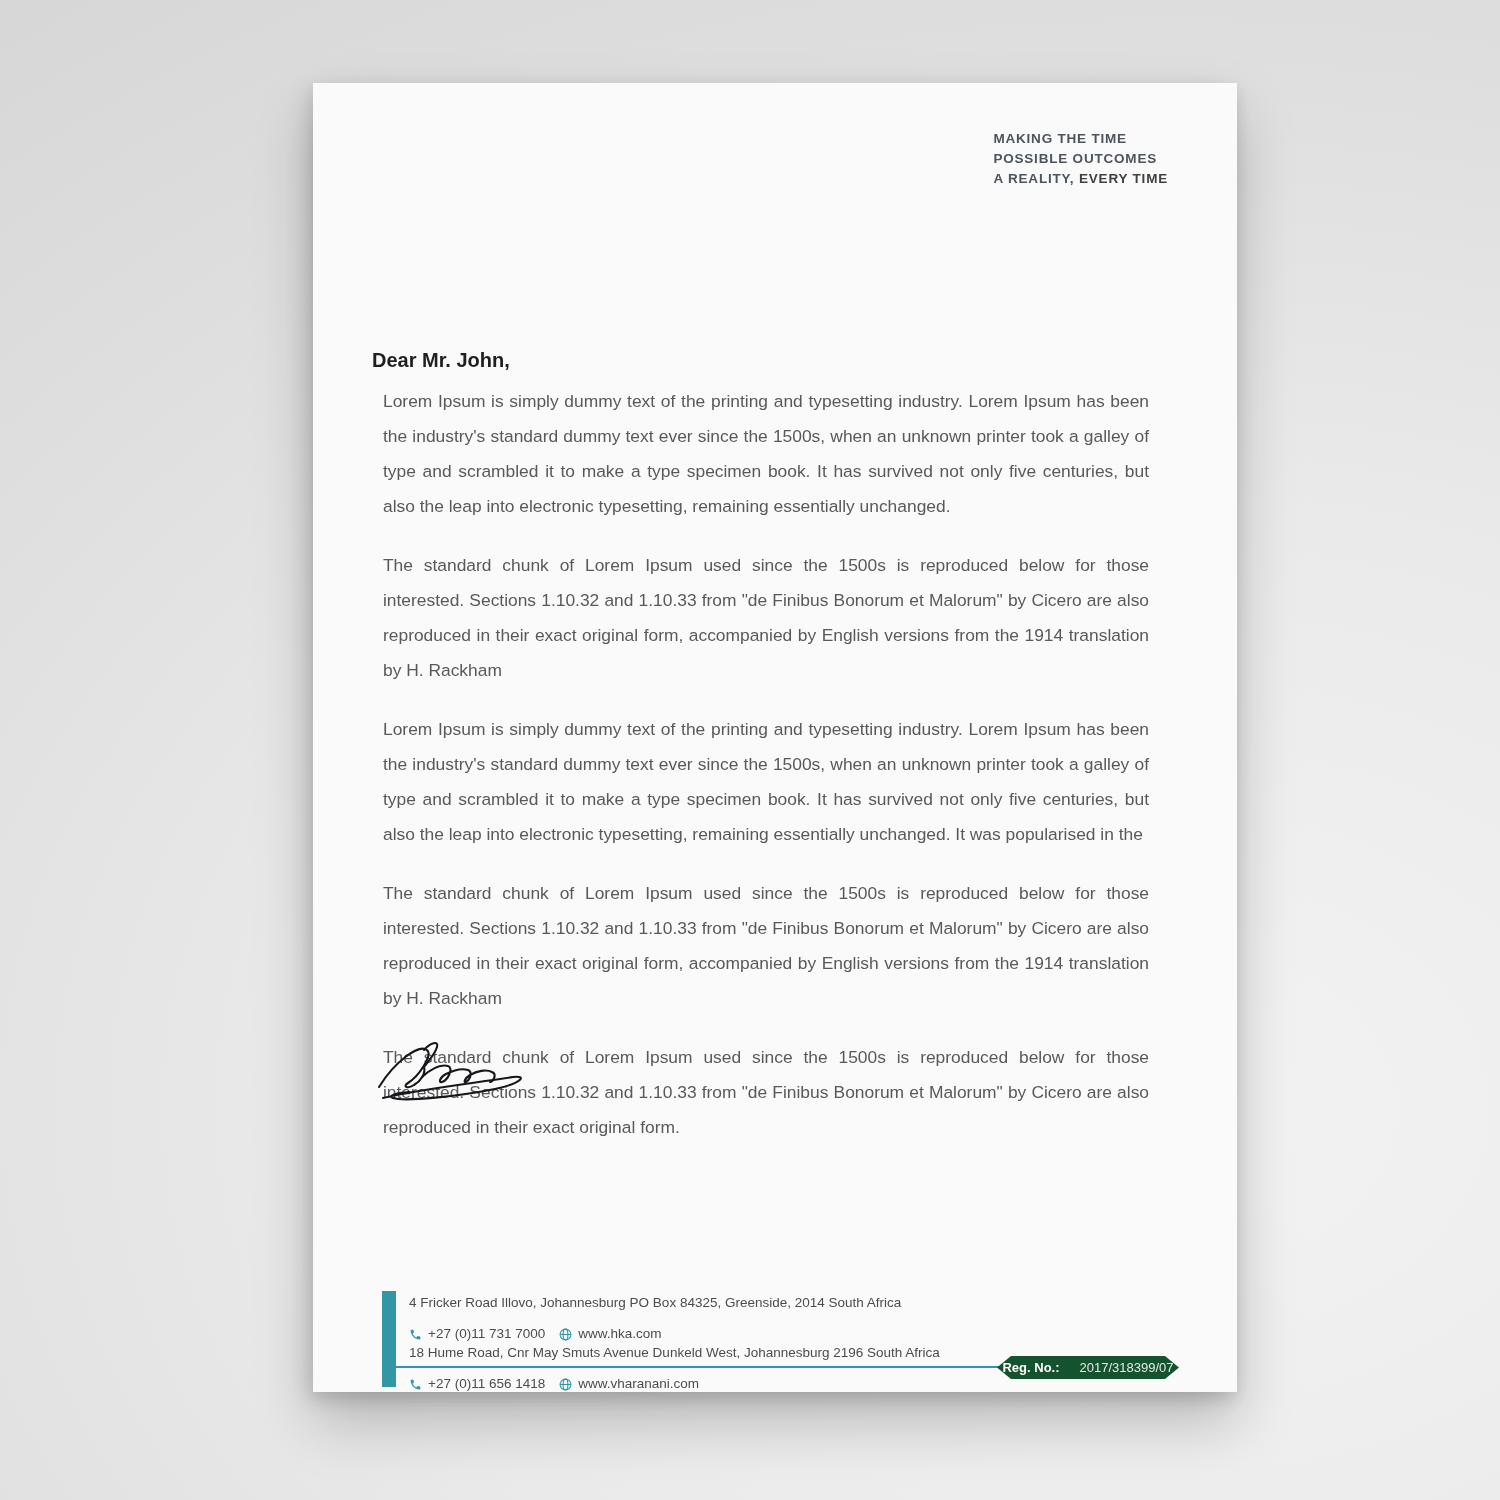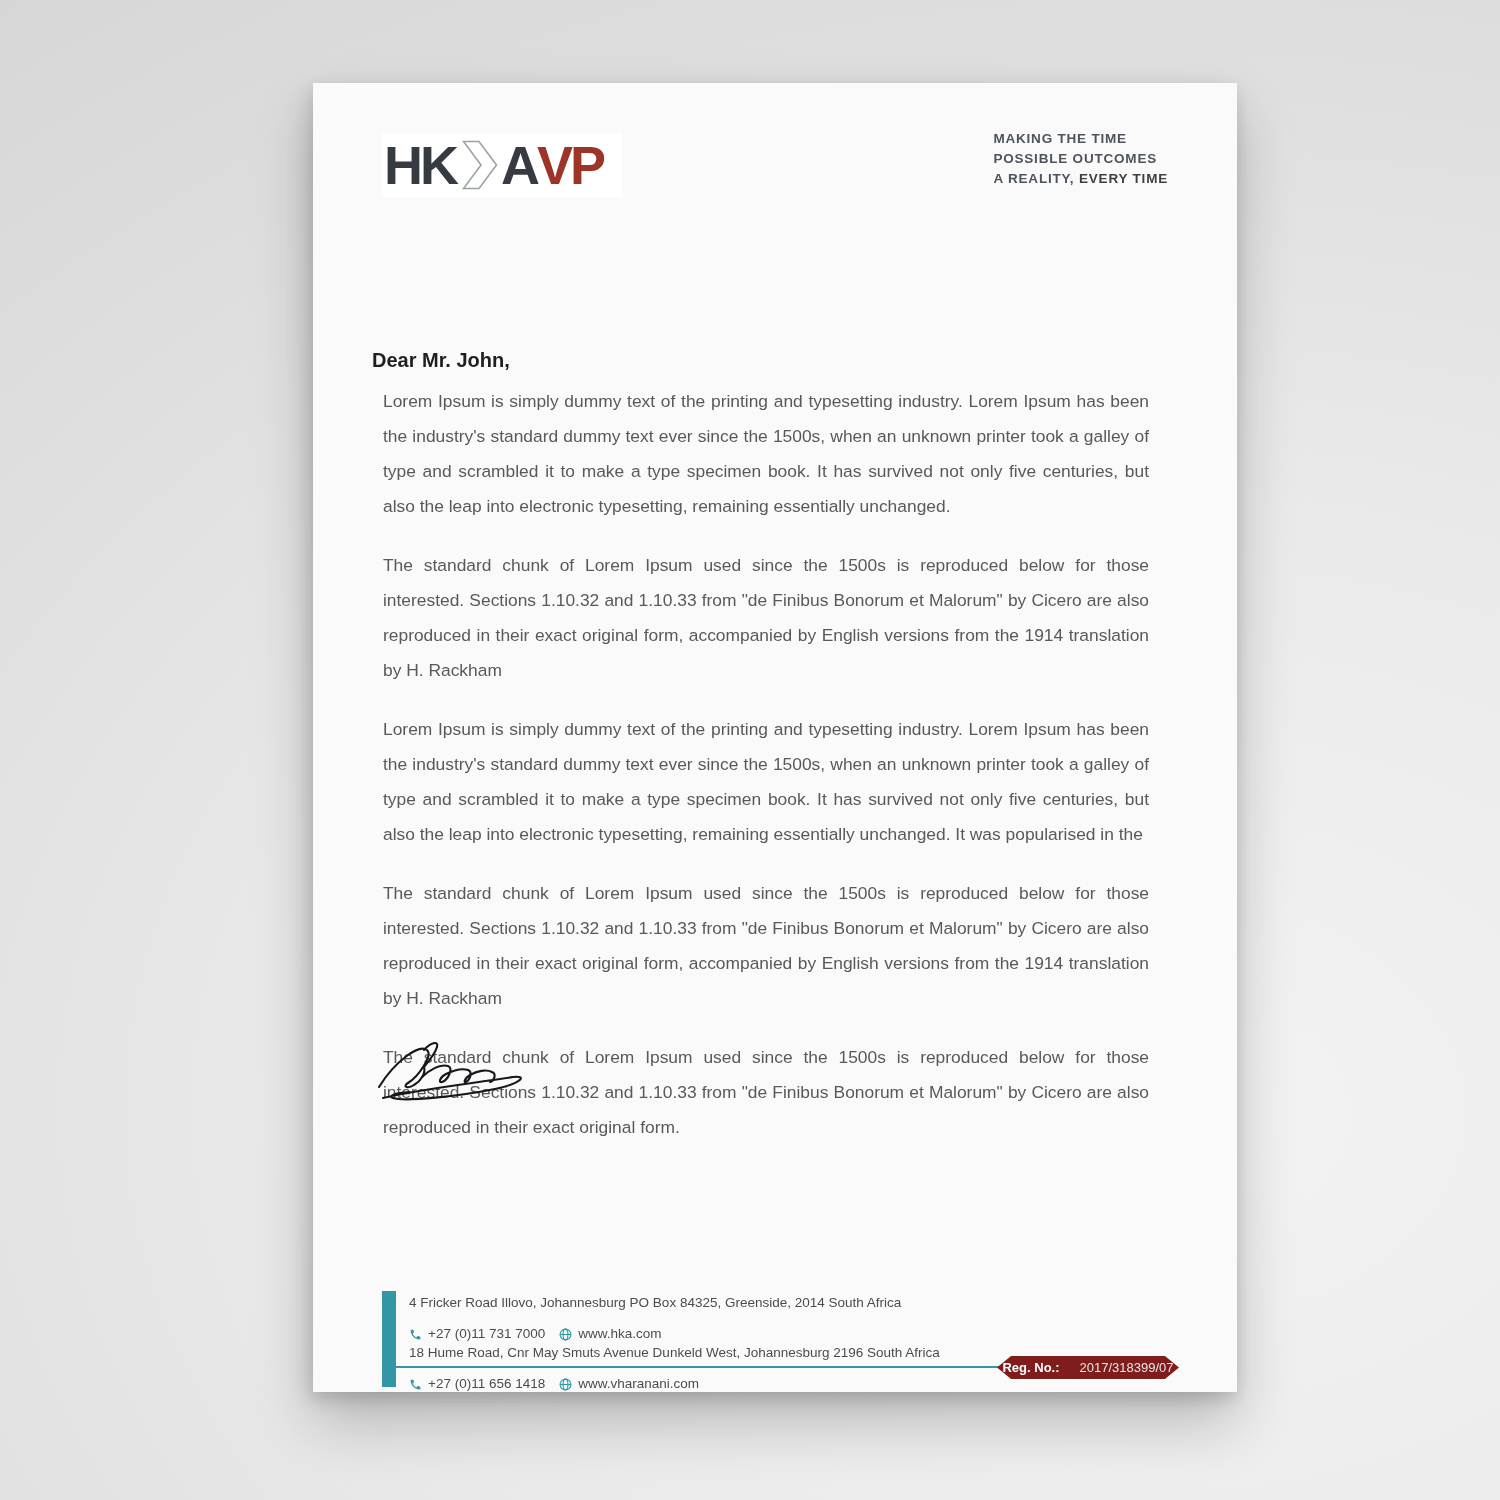--- a/index.html
+++ b/index.html
@@ -62,43 +62,35 @@
     position:absolute;left:96px;top:1212px;width:620px;
     font-size:13.5px;color:#4b4c4e;line-height:16px;
   }
   .address-line{margin:0 0 2px 0;}
   .contact-line{display:flex;align-items:center;gap:6px;margin:15px 0 3px 0;}
   .contact-line .sep{width:2px;}
   .footer-rule{
     position:absolute;left:83px;top:1283px;width:607px;height:2px;background:#3396a5;
   }
   .reg-badge{
-    position:absolute;left:684px;top:1273px;width:182px;height:23px;background:#7f1d1d;
+    position:absolute;left:684px;top:1273px;width:182px;height:23px;background:#14532d;
     clip-path:polygon(14px 0, calc(100% - 14px) 0, 100% 50%, calc(100% - 14px) 100%, 14px 100%, 0 50%);
     display:flex;align-items:center;justify-content:center;gap:20px;
     color:#ffffff;font-size:13px;
   }
   .reg-badge .reg-label{font-weight:bold;}
   .reg-badge .reg-value{color:rgba(255,255,255,0.88);}
   .icon{flex:0 0 auto;display:inline-block;}
 </style>
 </head>
 <body>
 
 <div class="scene">
   <div class="page">
 
-    <div class="logo">
-      <span class="logo-text logo-dark">HK</span>
-      <svg class="logo-chevron" width="36" height="50" viewBox="0 0 36 50">
-        <polygon points="1.5,1.5 17,1.5 34.5,25 17,48.5 1.5,48.5 19,25" fill="#ffffff" stroke="#9ba1a5" stroke-width="1.6"></polygon>
-      </svg>
-      <span class="logo-text logo-dark">A</span>
-        <span class="logo-text logo-red">VP</span>
-    </div>
 
     <div class="tagline">
       <div>MAKING THE TIME</div>
       <div>POSSIBLE OUTCOMES</div>
       <div><span>A REALITY, </span><span class="accent">EVERY TIME</span></div>
     </div>
 
     <div class="letter">
       <p class="salutation">Dear Mr. John,</p>
       <div class="paragraphs">

